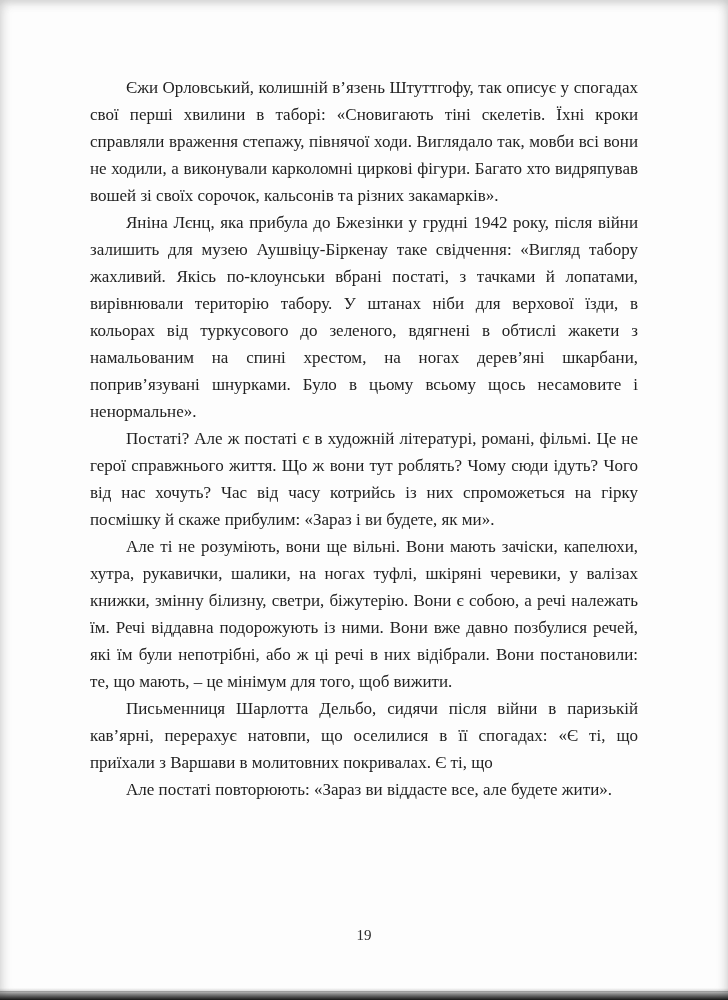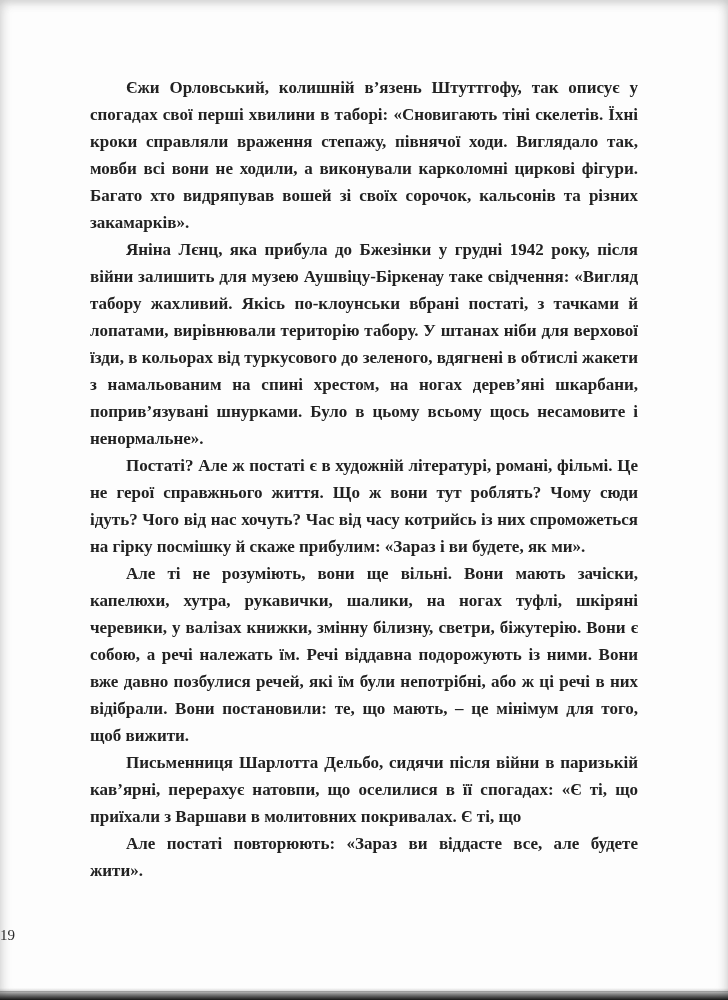--- a/index.html
+++ b/index.html
@@ -27,27 +27,27 @@
     top: 74px;
     width: 548px;
     text-align: justify;
     font-size: 17px;
     line-height: 27px;
   }
   .para {
     margin: 0;
     padding: 0;
     text-indent: 36px;
-    font-weight: bold;
   }
   .page-number {
     position: absolute;
     left: 0;
     bottom: 56px;
     width: 100%;
+    text-align: center;
     font-size: 15px;
     color: #2a2a2a;
   }
   .scan-edge-bottom {
     position: absolute;
     left: 0;
     bottom: 0;
     width: 100%;
     height: 9px;
     background: linear-gradient(to bottom, rgba(90,90,90,0.35), #161616);

